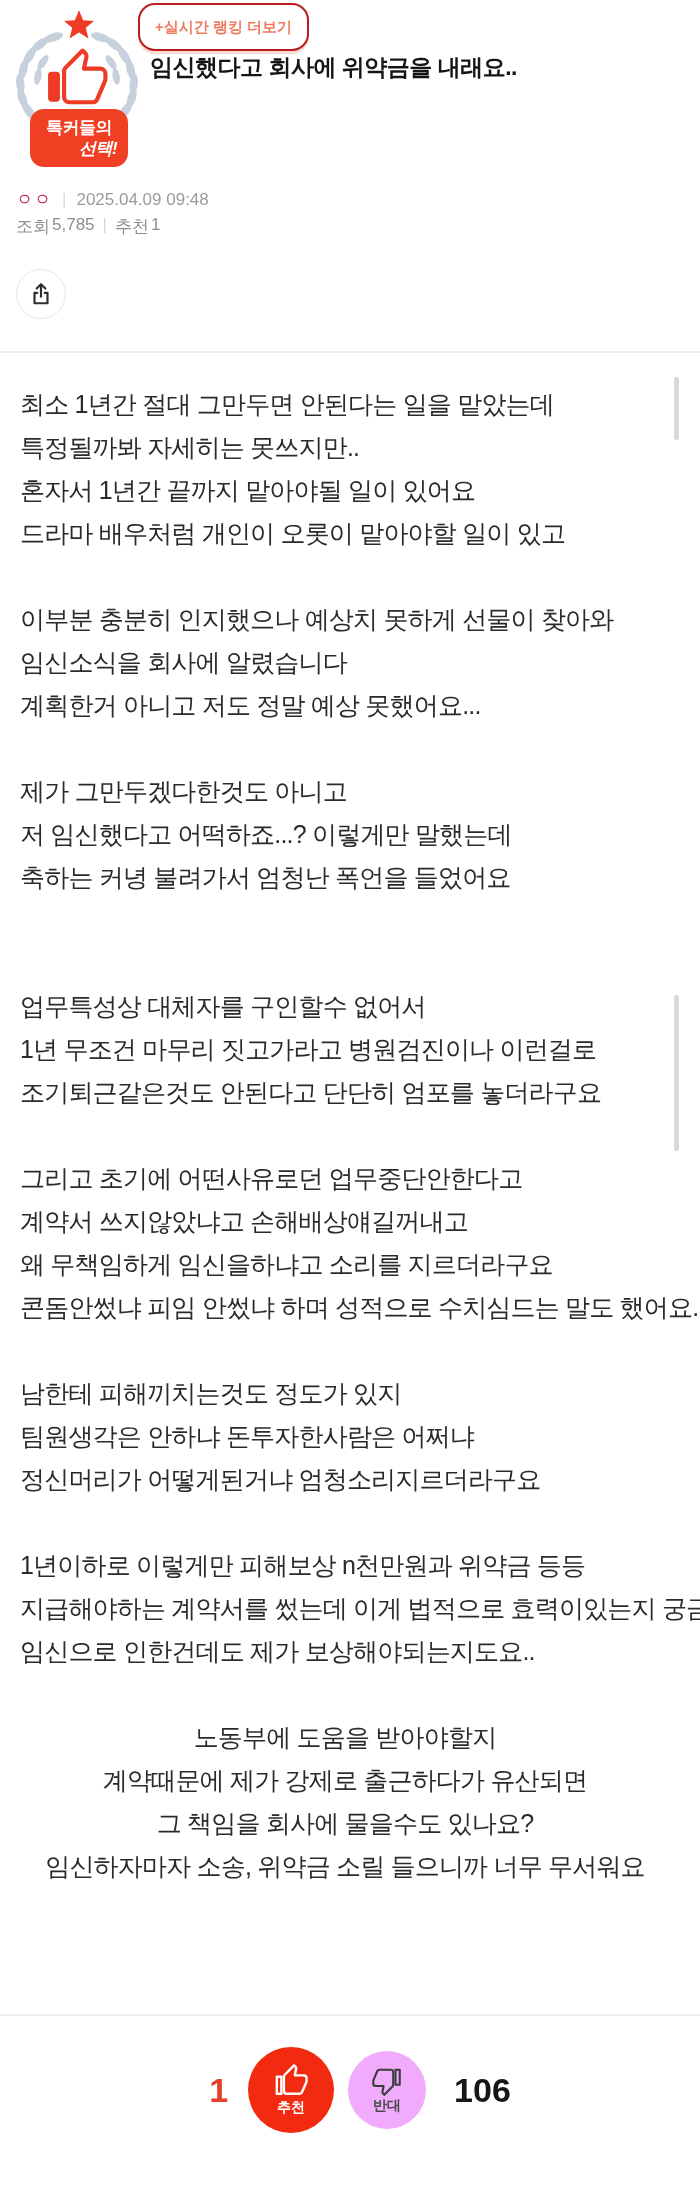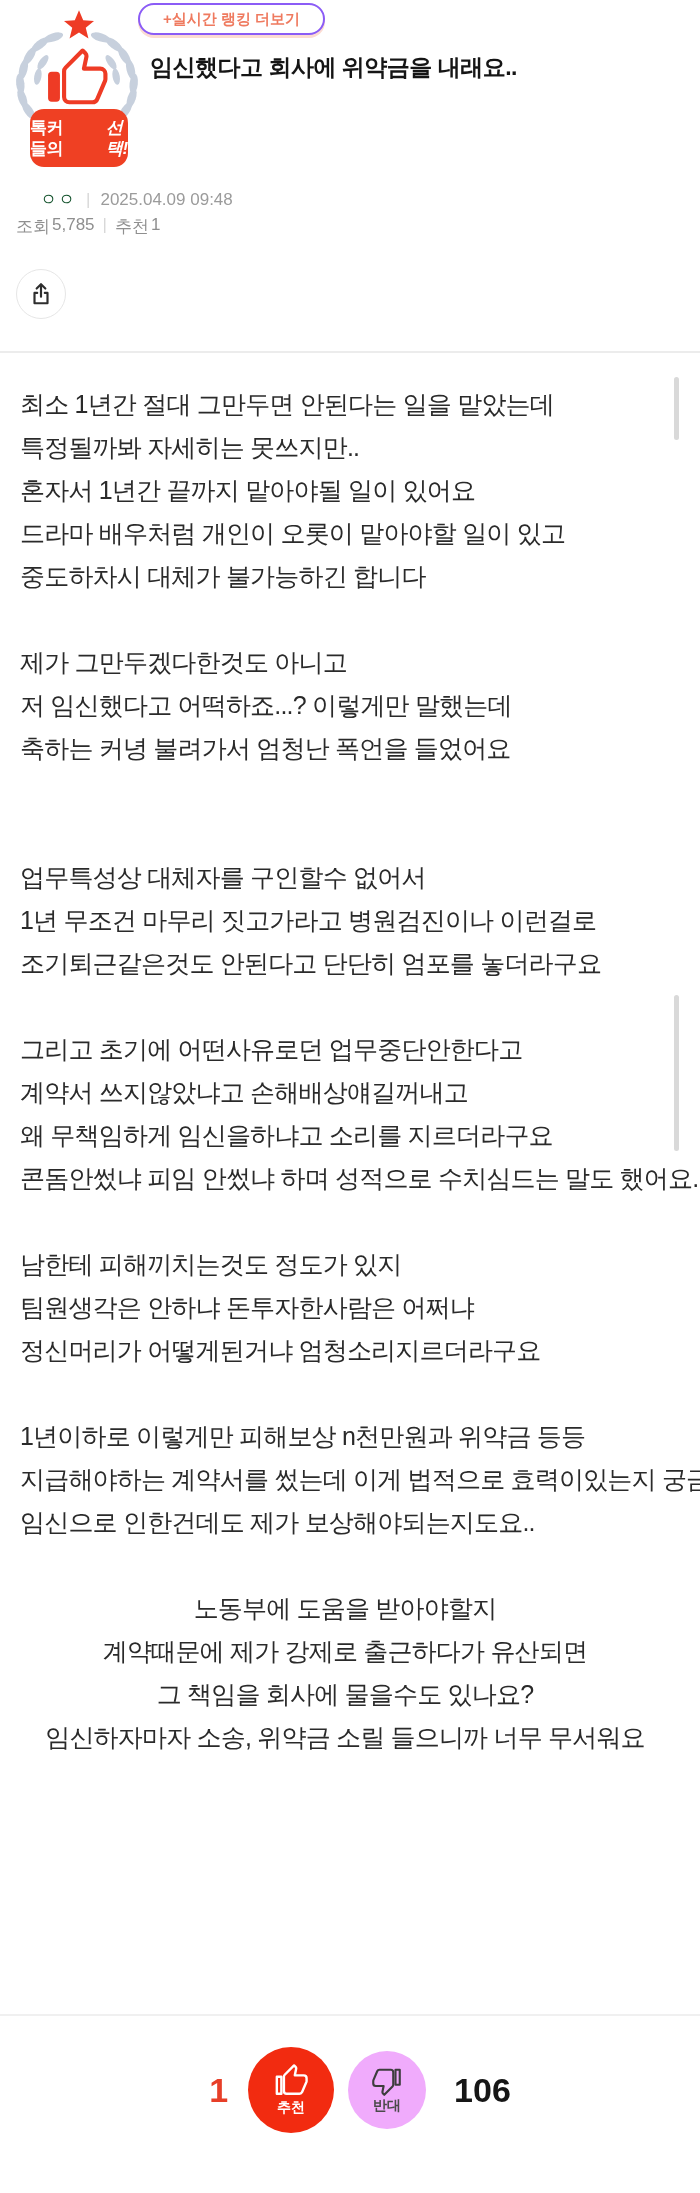--- a/index.html
+++ b/index.html
@@ -12,40 +12,40 @@
 
   
   .medal { position:absolute; left:0; top:0; width:145px; height:175px; }
   .medal-star { position:absolute; left:57px; top:8px; width:44px; height:36px; }
   .medal-wreath { position:absolute; left:10px; top:30px; width:134px; height:88px; }
   .medal-thumb { position:absolute; left:46px; top:48px; width:62px; height:62px; }
   .ribbon {
     position:absolute; left:30px; top:109px; width:98px; height:58px;
     background:#ef4023; border-radius:14px; color:#fff; font-weight:bold;
     font-size:17px; line-height:21px; letter-spacing:-0.5px;
-    display:flex; flex-direction:row; align-items:center; justify-content:center;
+    display:flex; flex-direction:column; align-items:center; justify-content:center;
   }
   .ribbon .l2 { font-style:italic;margin-left:38px; }
 
   
   .ranking-pill {
-    position:absolute; left:138px; top:3px; height:32px; padding:0 23px;
-    background:#fff; border:2px solid #8b5cf6; border-radius:17px;
+    position:absolute; left:138px; top:3px; height:48px; padding:0 15px;
+    background:#fff; border:2px solid #b91c1c; border-radius:17px;
     color:#ef7a5f; font-size:15px; font-weight:bold; font-family:inherit;
     box-shadow:0 3px 0 0 #fcdcd2; cursor:pointer;
   }
 
   .title {
     position:absolute; left:150px; top:52px; margin:0; font-size:23px; font-weight:bold;
     color:#151515; letter-spacing:-0.5px; white-space:nowrap;
   }
 
   .meta { position:absolute; left:16px; top:188px; font-size:17px; color:#9b9b9b;
     display:flex; align-items:center; gap:10px; }
-  .meta .author { color:#14532d; letter-spacing:1px;margin-left:24px; }
+  .meta .author { color:#be185d; letter-spacing:1px; }
   .vsep { color:#d8d8d8; }
   .stats { position:absolute; left:16px; top:215px; font-size:17px; color:#8f8f8f;
     display:flex; gap:8px; }
   .stats .pair { display:flex; gap:2px; }
 
   
   .share-btn {
     position:absolute; left:16px; top:269px; width:50px; height:50px; border-radius:50%;
     border:1px solid #e6e6e6; background:#fff; display:flex; align-items:center;
     justify-content:center; cursor:pointer; padding:0;
@@ -172,21 +172,25 @@
 
 
   <div class="divider d1"></div>
 
   <div class="content">
     <div class="para">
       <div class="line">최소 1년간 절대 그만두면 안된다는 일을 맡았는데</div>
       <div class="line">특정될까봐 자세히는 못쓰지만..</div>
       <div class="line">혼자서 1년간 끝까지 맡아야될 일이 있어요</div>
       <div class="line">드라마 배우처럼 개인이 오롯이 맡아야할 일이 있고</div>
-      <div class="line">중도하차시 대체가 불가능하긴 합니다</div>
+    </div>
+    <div class="para">
+      <div class="line">이부분 충분히 인지했으나 예상치 못하게 선물이 찾아와</div>
+      <div class="line">임신소식을 회사에 알렸습니다</div>
+      <div class="line">계획한거 아니고 저도 정말 예상 못했어요...</div>
     </div>
     <div class="para gap2">
       <div class="line">제가 그만두겠다한것도 아니고</div>
       <div class="line">저 임신했다고 어떡하죠...? 이렇게만 말했는데</div>
       <div class="line">축하는 커녕 불려가서 엄청난 폭언을 들었어요</div>
     </div>
     <div class="para">
       <div class="line">업무특성상 대체자를 구인할수 없어서</div>
       <div class="line">1년 무조건 마무리 짓고가라고 병원검진이나 이런걸로</div>
       <div class="line">조기퇴근같은것도 안된다고 단단히 엄포를 놓더라구요</div>

